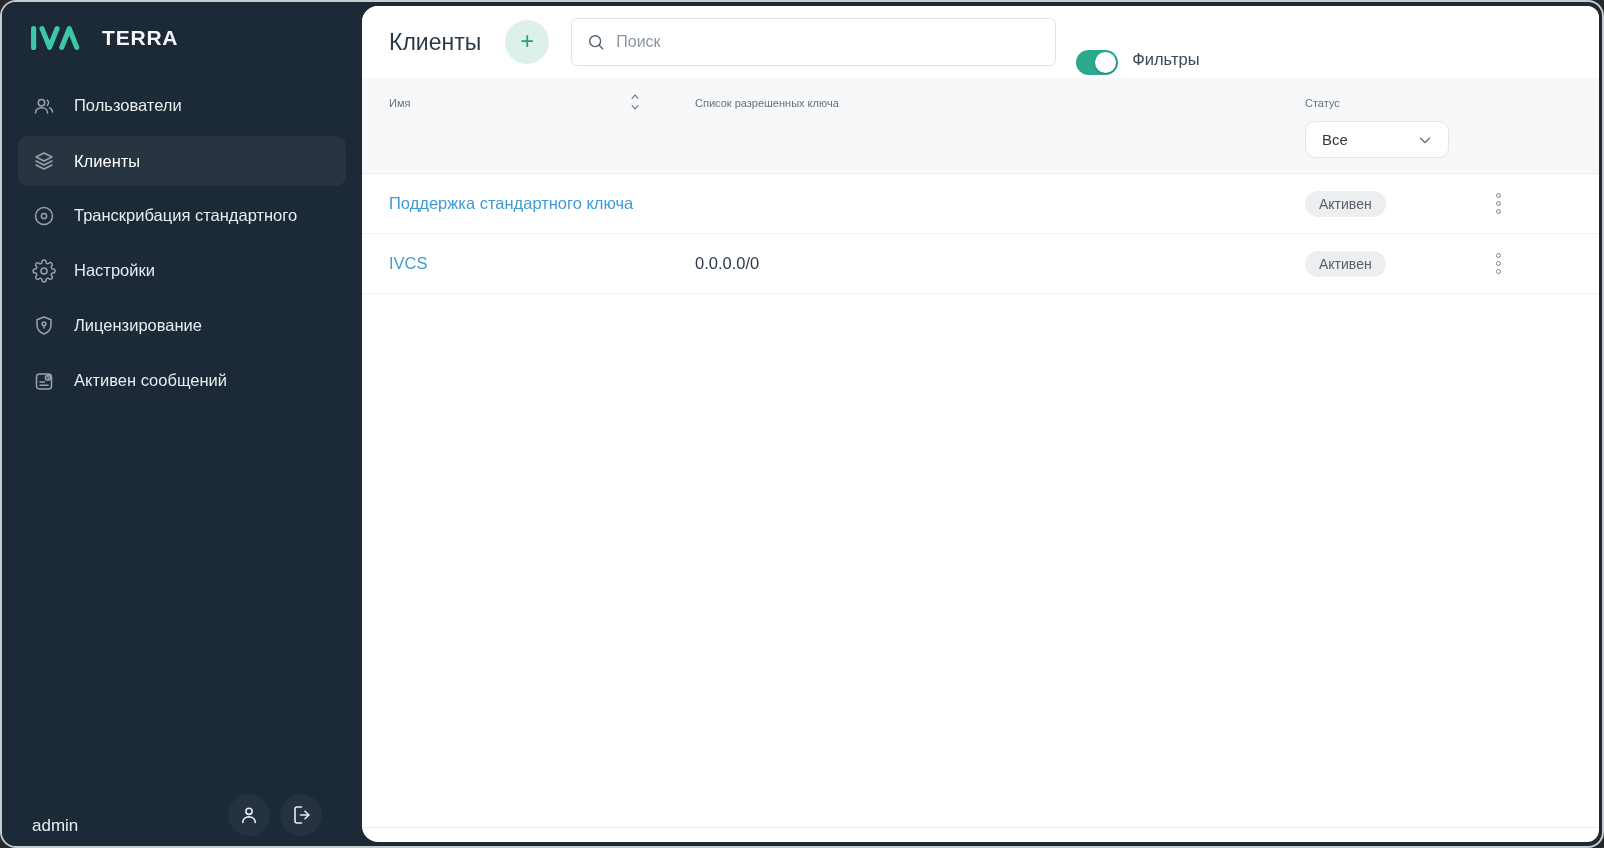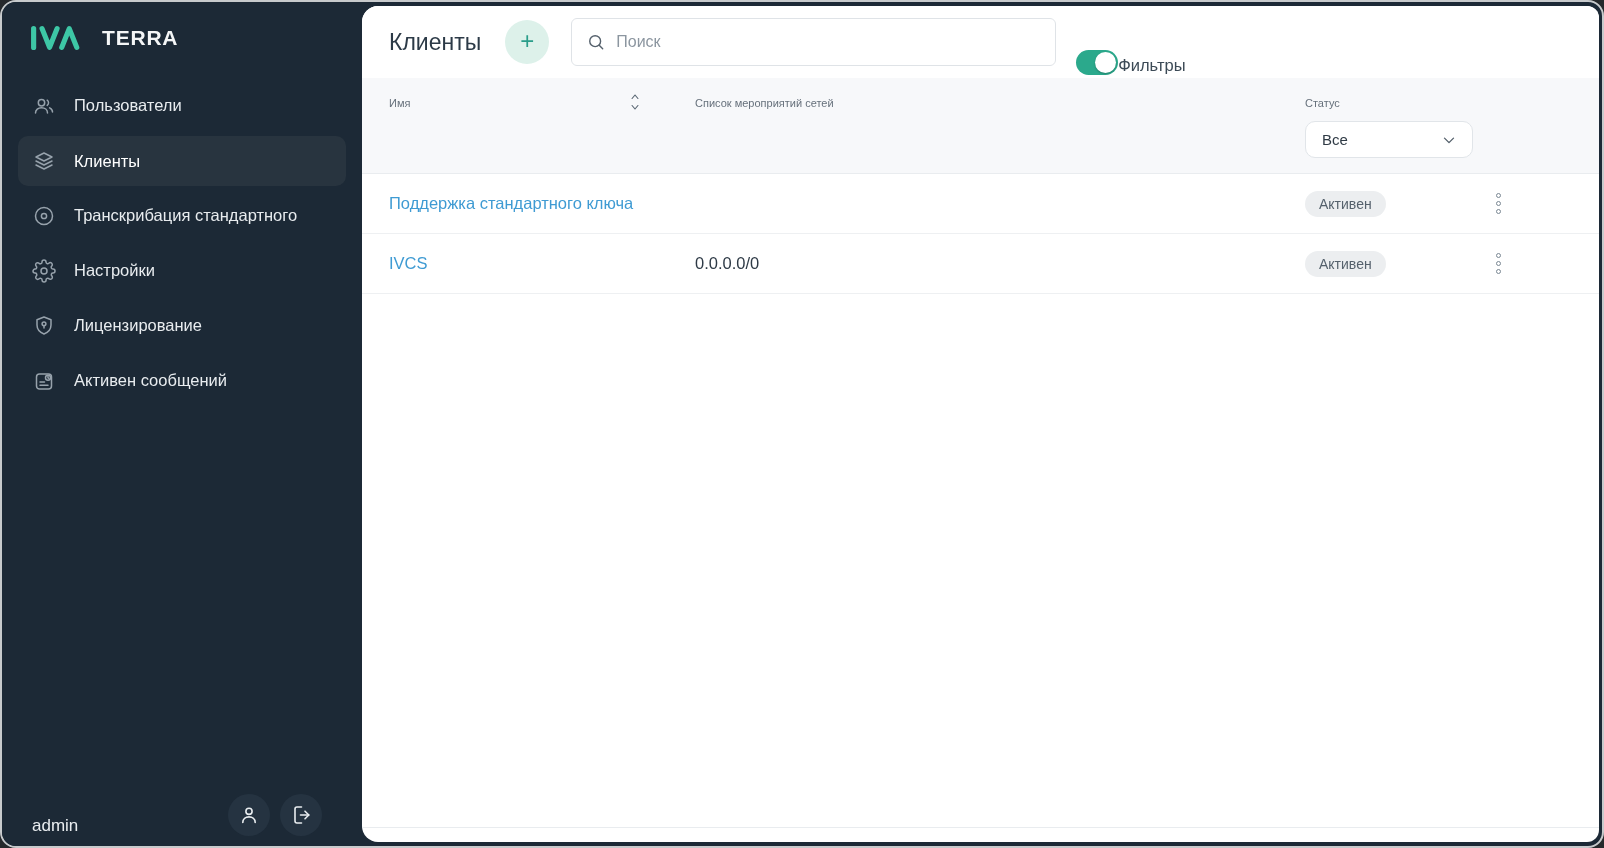--- a/index.html
+++ b/index.html
@@ -48,39 +48,39 @@
   }
   .search-box {
     margin-left:22px; width:485px; height:48px; border:1px solid #dfe3e7; border-radius:6px;
     display:flex; align-items:center; padding:0 14px; gap:10px; background:#fff;
   }
   .search-box svg { stroke:#55616c; fill:none; stroke-width:1.7; stroke-linecap:round; }
   .search-box input {
     border:none; outline:none; flex:1; font-size:16px; color:#2c3a47; font-family:"Liberation Sans", sans-serif;
   }
   .search-box input::placeholder { color:#8c96a0; }
-  .toggle-wrap { display:flex; align-items:flex-end; margin-left:20px;margin-top:41px; }
+  .toggle-wrap { display:flex; align-items:flex-start; gap:14px; margin-left:20px;margin-top:41px; }
   .toggle {
     width:42px; height:25px; border-radius:13px; background:#2ba98c; position:relative;
     border:none; cursor:pointer;
   }
   .toggle .knob {
     position:absolute; right:2px; top:2px; width:21px; height:21px; border-radius:50%; background:#fff;
     box-shadow:0 1px 2px rgba(0,0,0,0.25);
   }
   .toggle-label { font-size:16.5px; color:#3c4a56; }
   
   .tbl-grid { display:grid; grid-template-columns:306px 610px 180px 1fr; padding-left:27px; }
   .filter-band { background:#f7f8fa; height:96px; padding-top:15px; border-bottom:1px solid #e9ecef; }
   .col-label { font-size:11px; color:#66707b; }
   .name-head { position:relative; }
   .sort-btn { position:absolute; left:237px; top:-3px; background:none; border:none; cursor:pointer; padding:2px; }
   .sort-btn svg { stroke:#5b6874; fill:none; stroke-width:2; stroke-linecap:round; stroke-linejoin:round; }
   .status-filter {
-    margin-top:10px; width:168px; height:37px; background:#fff; border:1px solid #e1e5e9; border-radius:10px;
+    margin-top:10px; width:144px; height:37px; background:#fff; border:1px solid #e1e5e9; border-radius:10px;
     display:flex; align-items:center; justify-content:space-between; padding:0 14px 0 16px;
     font-size:15px; color:#2f3a45; cursor:pointer;
   }
   .status-filter svg { stroke:#55616c; fill:none; stroke-width:1.8; stroke-linecap:round; stroke-linejoin:round; }
   .row { height:60px; align-items:center; border-bottom:1px solid #eef0f2; background:#fff; }
   .cell-name a { color:#3f9bd3; font-size:16.5px; text-decoration:none; cursor:pointer; }
   .cell-net { font-size:16.5px; color:#2e3a46; }
   .badge {
     display:inline-block; background:#eceef0; color:#55616c; font-size:14px;
     padding:5px 14px; border-radius:999px;
@@ -227,21 +227,21 @@
         <button class="sort-btn">
           <span style="display:flex">
             <svg width="14" height="20" viewBox="0 0 24 34">
               <path d="M7 11l5-6 5 6"></path>
               <path d="M7 23l5 6 5-6"></path>
             </svg>
           </span>
         </button>
       </div>
       <div>
-        <span class="col-label">Список мероприятий сетей</span>
+        <span class="col-label">Список разрешенных ключа</span>
       </div>
       <div>
         <span class="col-label">Статус</span>
         <div class="status-filter">
           <span>Все</span>
           <span style="display:flex">
             <svg width="18" height="18" viewBox="0 0 24 24">
                 <path d="M6 9.5l6 6 6-6"></path>
               </svg>
           </span>

